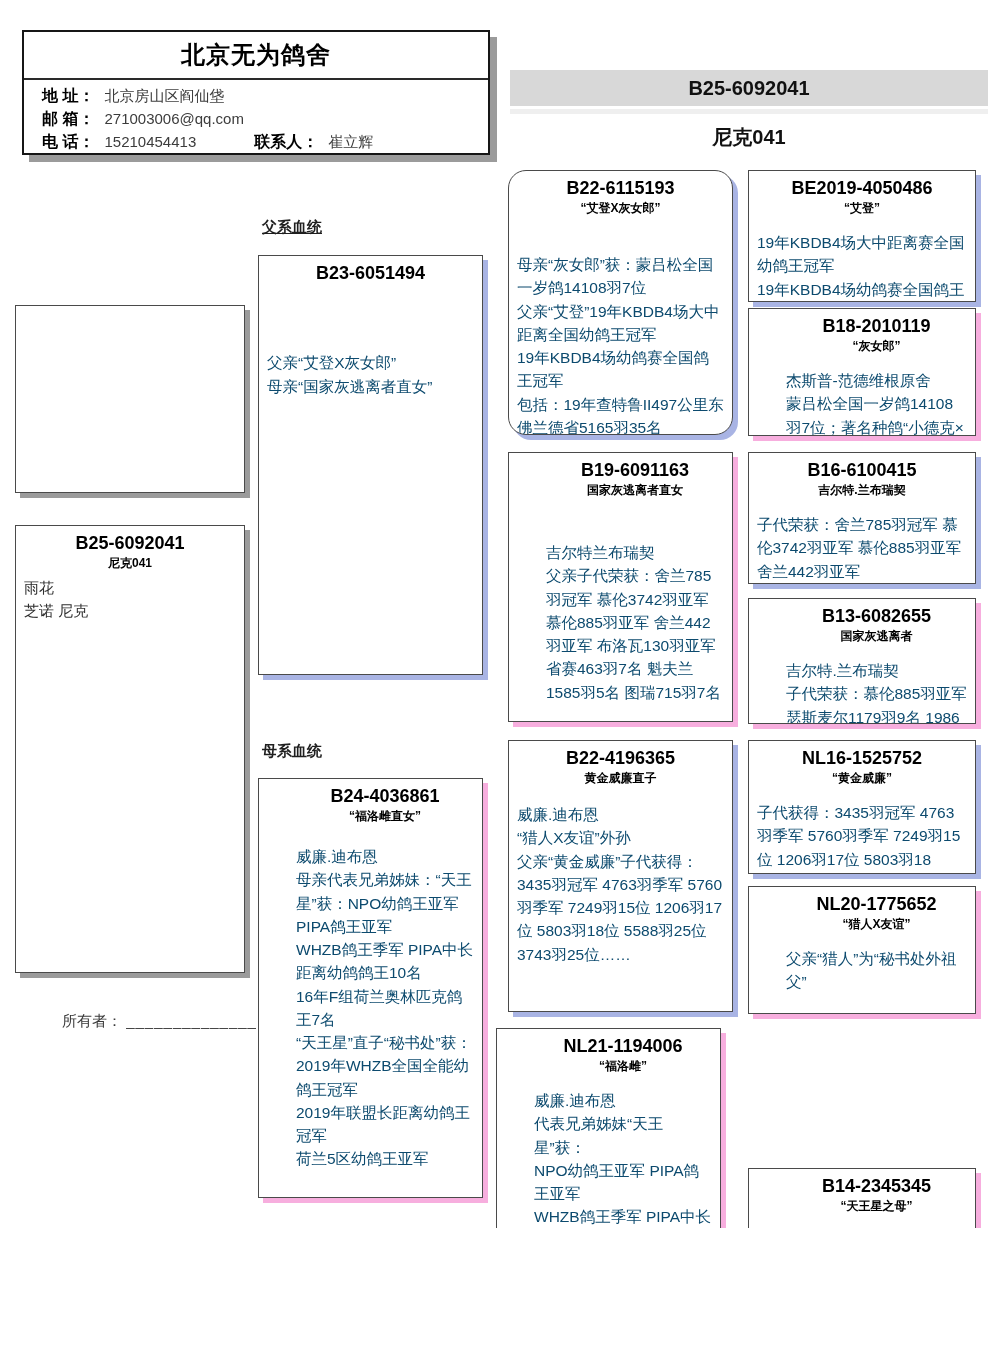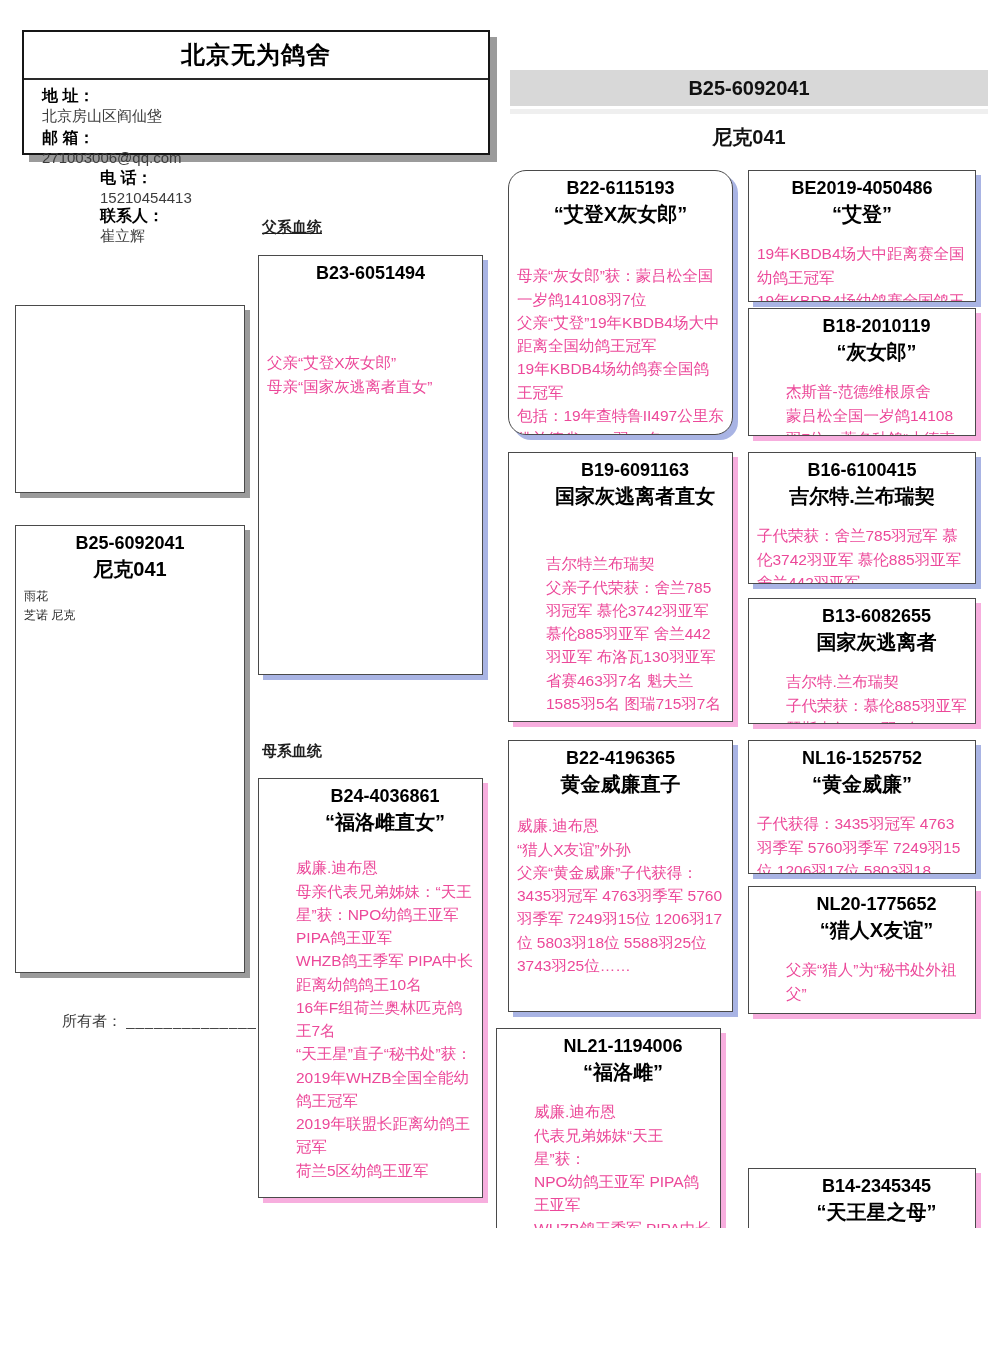--- a/index.html
+++ b/index.html
@@ -5,45 +5,45 @@
   * { margin:0; padding:0; box-sizing:border-box; }
   body { background:#fff; font-family:"Liberation Sans","DejaVu Sans",sans-serif; }
   #canvas { position:relative; width:1000px; height:1228px; background:#ffffff; overflow:hidden; }
 
   
   #header-box { position:absolute; left:22px; top:30px; width:468px; height:125px;
     background:#fff; border:2px solid #161616; box-shadow:7px 7px 0 #9b9b9b; }
   .loft-name { font-size:24px; font-weight:bold; text-align:center; color:#000; padding-top:7px; letter-spacing:1px; }
   .hr { margin-top:7px; border-top:2px solid #2a2a2a; }
   .info { padding:6px 14px 0 18px; }
-  .row { display:flex; align-items:baseline; margin-bottom:2px;flex-direction:column; }
+  .row { display:flex; align-items:baseline; margin-bottom:2px; }
   .lbl { font-weight:bold; font-size:16px; color:#000; margin-right:10px; white-space:nowrap; }
   .val { font-size:15px; color:#3c3c3c; }
   .lbl.inline { margin-left:58px; }
 
   
   #ring-bar { position:absolute; left:510px; top:70px; width:478px; height:36px; background:#d8d8d8;
     text-align:center; line-height:36px; font-weight:bold; font-size:20px; color:#111; }
   #ring-strip { position:absolute; left:510px; top:109px; width:478px; height:5px; background:#efefef; }
   #bird-name { position:absolute; left:510px; top:124px; width:478px; text-align:center;
     font-weight:bold; font-size:20px; color:#111; }
 
   .blood-label { position:absolute; font-weight:bold; font-size:15px; color:#1f1f1f; }
 
   
   .pbox { position:absolute; background:#fff; border:1px solid #4a4a4a; overflow:hidden; padding:5px 8px 4px 8px; }
   .pbox.male   { box-shadow:5px 5px 0 #a9b4e4; }
   .pbox.female { box-shadow:5px 5px 0 #f7aede;padding-left:37px; }
   .pbox.gray   { box-shadow:5px 5px 0 #9b9b9b; }
   .pbox-ring { font-weight:bold; font-size:18px; text-align:center; color:#000; line-height:1.35; }
-  .pbox-name { font-weight:bold; font-size:20px; text-align:center; color:#000; line-height:1.4; }
-  .pbox-body { font-size:15.5px; color:#ec4899; line-height:1.5; white-space:pre-line; }
+  .pbox-name { font-weight:bold; font-size:12px; text-align:center; color:#000; line-height:1.4; }
+  .pbox-body { font-size:15.5px; color:#0c4a6e; line-height:1.5; white-space:pre-line; }
   .mt66 { margin-top:66px; } .mt42 { margin-top:42px; } .mt36 { margin-top:36px; }
   .mt20 { margin-top:20px; } .mt16 { margin-top:16px; } .mt14 { margin-top:14px; }
-  .subject-desc { font-size:12px; color:#2e2e2e; line-height:1.55; white-space:pre-line; margin-top:4px; }
+  .subject-desc { font-size:15px; color:#2e2e2e; line-height:1.55; white-space:pre-line; margin-top:4px; }
 
   #owner { position:absolute; left:62px; top:1012px; font-size:15px; color:#3a3a3a; }
   #owner .blank { letter-spacing:1px; color:#3a3a3a; }
 
   
   #footer { position:absolute; left:575px; top:1296px; width:420px; display:flex; align-items:center; }
   .logo-icon { width:62px; height:50px; margin-right:8px; }
   .logo-text { display:flex; flex-direction:column; align-items:center; margin-right:16px; }
   .logo-cn { font-size:27px; font-weight:bold; color:#1b79be; letter-spacing:2px; line-height:1.05; }
   .logo-en { font-size:11px; font-weight:bold; color:#2fa6d6; letter-spacing:3px; margin-top:1px; }

